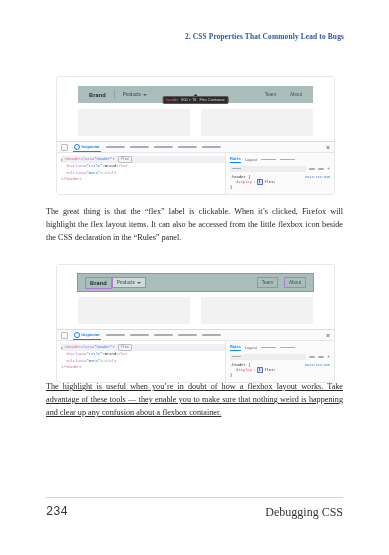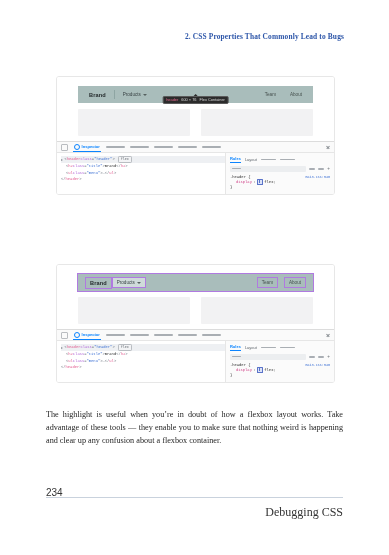--- a/index.html
+++ b/index.html
@@ -309,33 +309,33 @@
     position:absolute;
     left:46px;width:297px;
     font-family:"Liberation Serif", serif;
     font-size:8.2px;
     line-height:13.1px;
     color:#262626;
     text-align:justify;
     text-justify:inter-word;
   }
   #para-1{top:205px;}
-  #para-2{top:408px;}
+  #para-2{top:380px;text-decoration:underline;}
 
   
   .footer-rule{
     position:absolute;
     left:46px;top:497px;width:297px;height:1px;
     background:#c9d2dd;
   }
   .folio{
     position:absolute;
-    left:46px;top:487px;
-    font-family:Liberation Sans, sans-serif;
-    font-size:10px;color:#333;
+    left:46px;top:505px;
+    font-family:Liberation Mono, monospace;
+    font-size:12px;color:#333;
   }
   .footer-title{
     position:absolute;
     right:46px;top:505px;
     font-family:"Liberation Serif", serif;
     font-size:12px;color:#333;
   }
 </style>
 </head>
 <body>
@@ -559,19 +559,20 @@
               <span class="val">:</span>
               <span class="flex-icon"></span>
               <span class="val">flex;</span>
             </div>
             <div class="rule-close">}</div>
           </div>
         </div>
       </div>
     </div>
 
+  <div class="para" id="para-1">The great thing is that the “flex” label is clickable. When it’s clicked, Firefox will highlight the flex layout items. It can also be accessed from the little flexbox icon beside the CSS declaration in the “Rules” panel.</div>
   <div class="para" id="para-2">The highlight is useful when you’re in doubt of how a flexbox layout works. Take advantage of these tools — they enable you to make sure that nothing weird is happening and clear up any confusion about a flexbox container.</div>
 
   <div class="footer-rule"></div>
   <div class="folio">234</div>
   <div class="footer-title">Debugging CSS</div>
 
 </div>
 
 </body></html>

